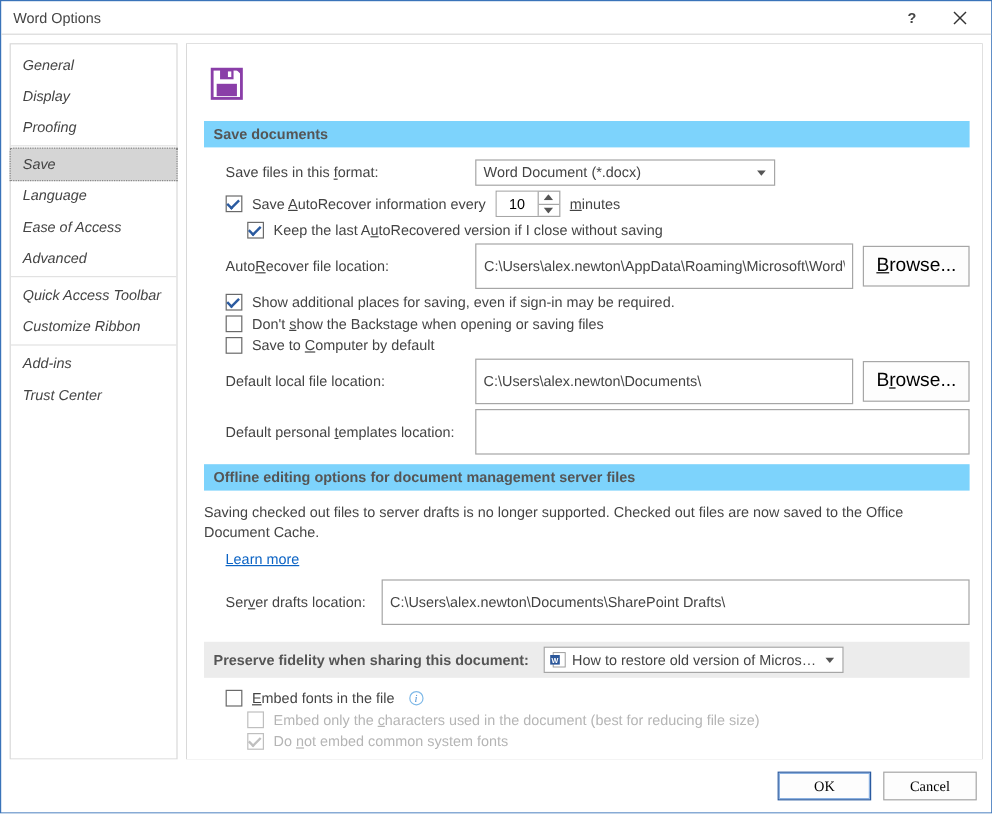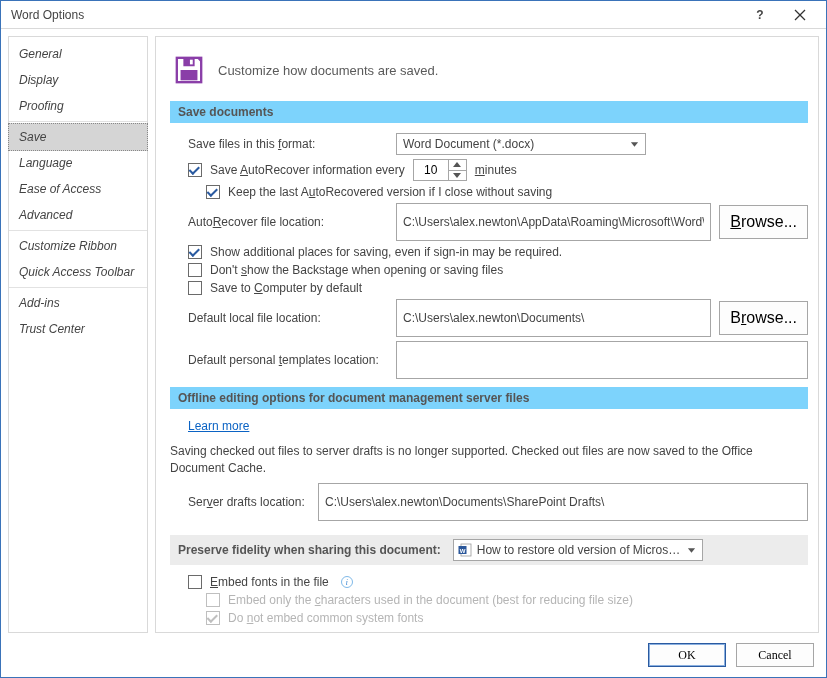--- a/index.html
+++ b/index.html
@@ -78,41 +78,40 @@
     <div class="sidebar" id="sidebar">
         <div class="side-item">General</div>
         <div class="side-item">Display</div>
         <div class="side-item">Proofing</div>
         <div class="side-sep"></div>
         <div class="side-item selected">Save</div>
         <div class="side-item">Language</div>
         <div class="side-item">Ease of Access</div>
         <div class="side-item">Advanced</div>
         <div class="side-sep"></div>
+        <div class="side-item">Quick Access Toolbar</div>
         <div class="side-item">Customize Ribbon</div>
-        <div class="side-item">Quick Access Toolbar</div>
         <div class="side-sep"></div>
         <div class="side-item">Add-ins</div>
         <div class="side-item">Trust Center</div>
       </div>
 
     <div class="main">
       <div class="main-inner">
 
         <div class="header-row">
           <span>
             <svg class="save-icon" viewBox="0 0 32 32">
               <rect x="3" y="3" width="26" height="26" fill="none" stroke="#8a3ea8" stroke-width="2.5"></rect>
               <polygon points="24,3 29,3 29,8" fill="#8a3ea8"></polygon>
               <rect x="10" y="3" width="12" height="9" fill="#8a3ea8"></rect>
               <rect x="17" y="5" width="3" height="5" fill="#fff"></rect>
               <rect x="7" y="16" width="18" height="11" fill="#8a3ea8"></rect>
             </svg>
           </span>
-          <span class="header-text">Customize how documents are saved.</span>
         </div>
 
         <div class="section-head">Save documents</div>
 
         <div class="row indent1">
           <span class="lbl label-col">
             <span>Save files in this </span><span class="u">f</span><span>ormat:</span>
           </span>
           <div class="select" style="width:250px">
             <span>Word Document (*.docx)</span>
@@ -195,24 +194,24 @@
 
         <div class="row indent1">
           <span class="lbl label-col">
             <span>Default personal </span><span class="u">t</span><span>emplates location:</span>
           </span>
           <input class="textbox grow" value="" style="">
         </div>
 
         <div class="section-head">Offline editing options for document management server files</div>
 
+        <div class="indent1" style="margin:4px 0 6px 0; line-height:1.4;">Saving checked out files to server drafts is no longer supported. Checked out files are now saved to the Office Document Cache.</div>
         <div class="indent1" style="margin-bottom:10px;">
           <span class="link">Learn more</span>
         </div>
-        <div class="indent1" style="margin:4px 0 6px 0; line-height:1.4;">Saving checked out files to server drafts is no longer supported. Checked out files are now saved to the Office Document Cache.</div>
 
         <div class="row indent1">
           <span class="lbl" style="width:122px">
             <span>Ser</span><span class="u">v</span><span>er drafts location:</span>
           </span>
           <input class="textbox grow" value="C:\Users\alex.newton\Documents\SharePoint Drafts\" style="">
         </div>
 
         <div class="preserve-head">
           <span class="sh-title">Preserve fidelity when sharing this document:</span>

